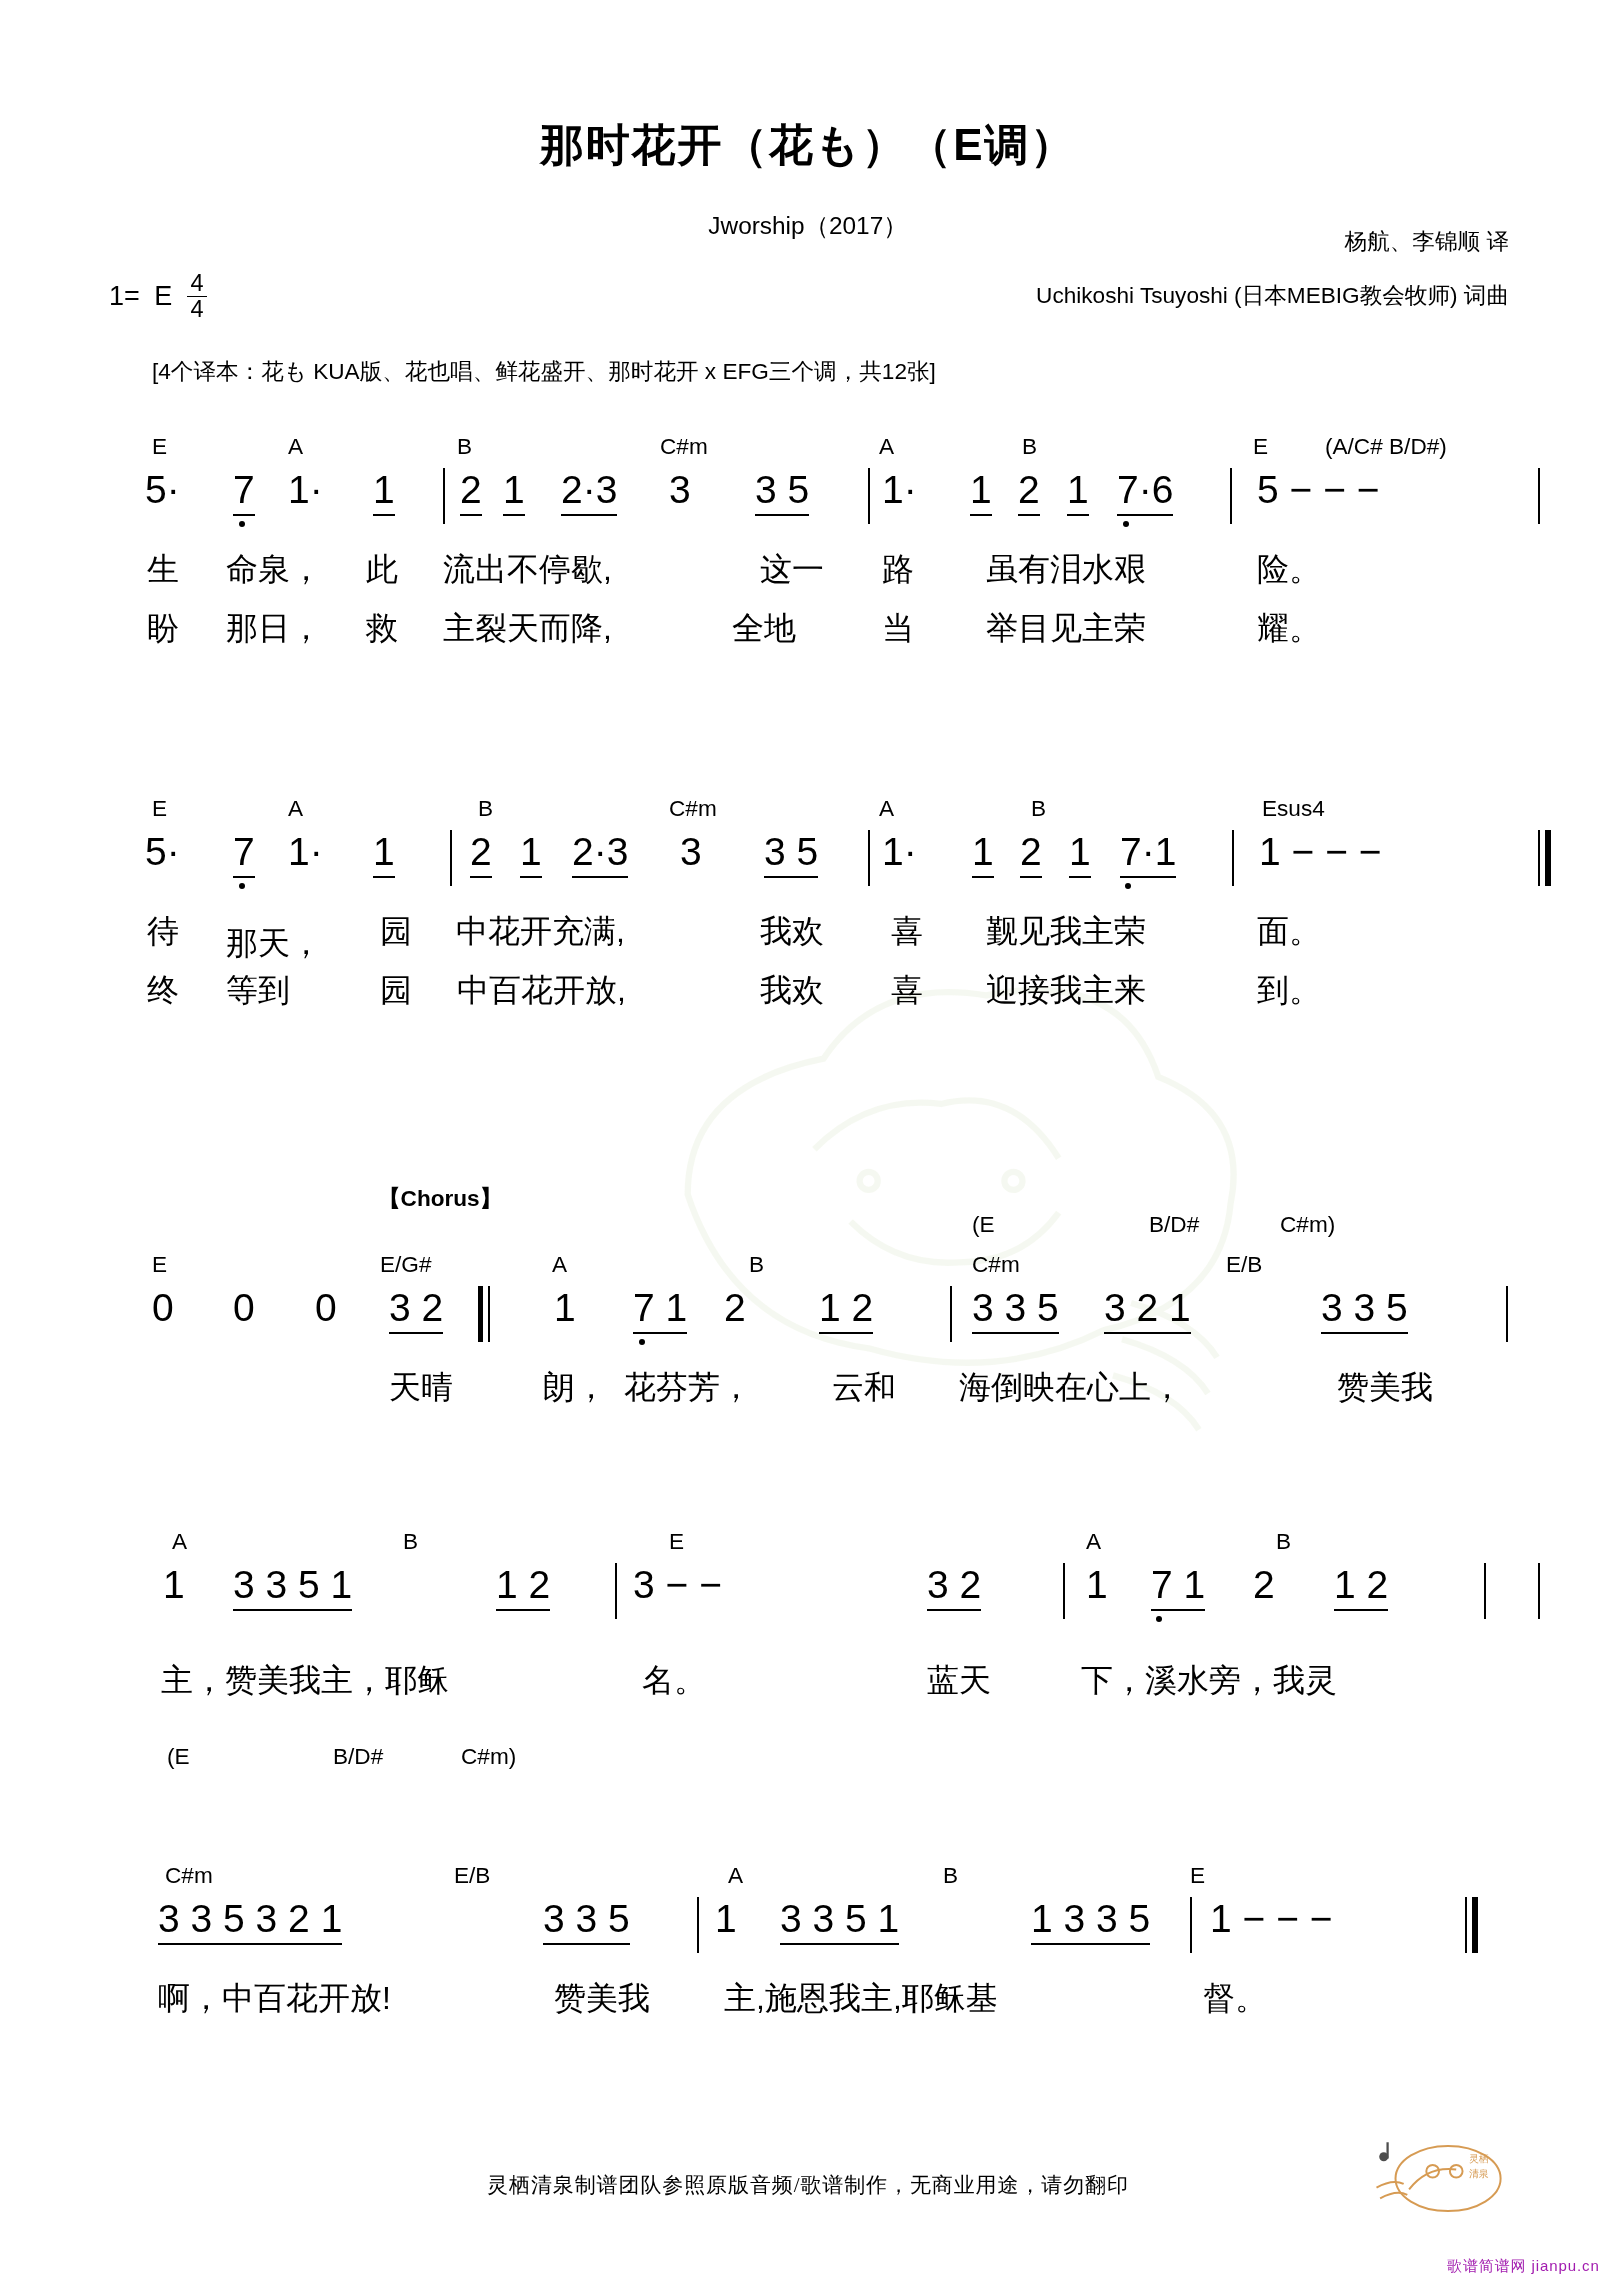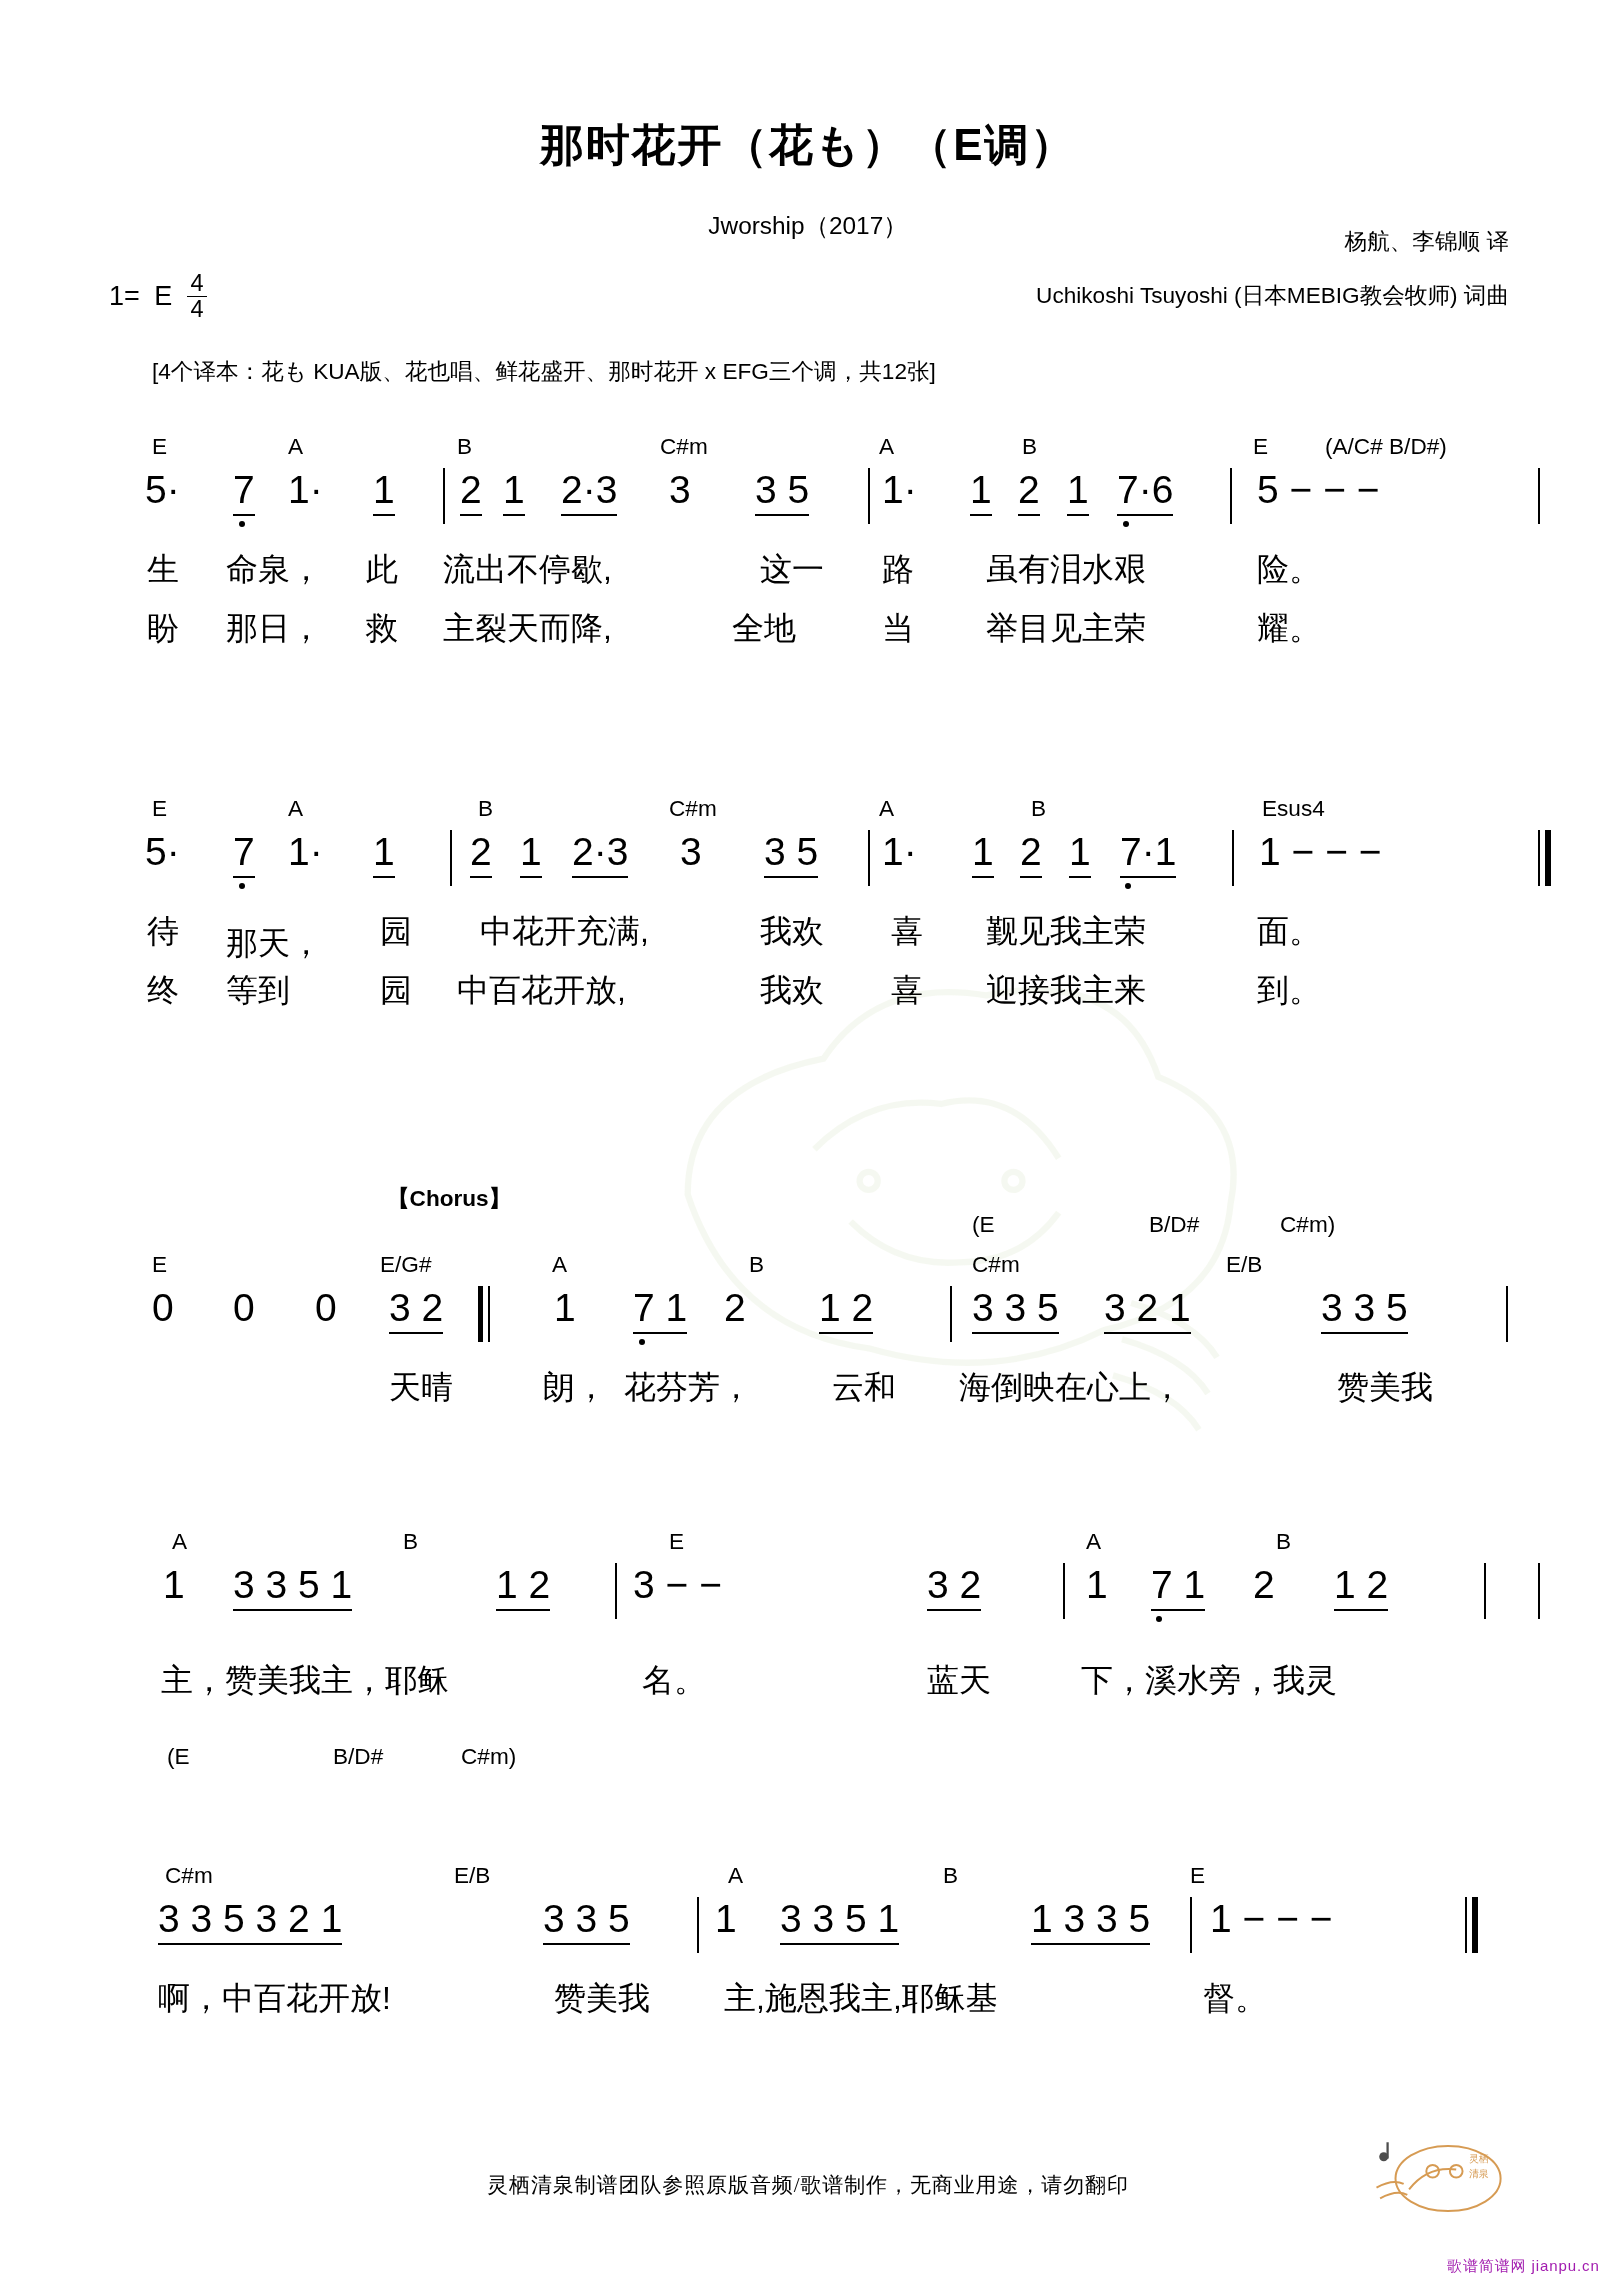--- a/index.html
+++ b/index.html
@@ -191,21 +191,21 @@
           <div class="bar" style="left: 1232px;"></div>
           <div class="dbar" style="left: 1538px; width: 14.5px;">
             <i style="left:0;width:2.3px"></i>
             <i style="left:7.2px;width:5.4px"></i>
           </div>
         </div>
         <div class="lyric" style="margin-top: 0px;">
           <span style="left: 147px;">待</span>
           <span style="left: 226px; margin-top: 12px;">那天，</span>
           <span style="left: 380px;">园</span>
-          <span style="left: 480px;">中花开充满,</span>
+          <span style="left: 456px;">中花开充满,</span>
           <span style="left: 760px;">我欢</span>
           <span style="left: 891px;">喜</span>
           <span style="left: 986px; text-align: right;">觐见我主荣</span>
           <span style="left: 1257px;">面。</span>
         </div>
         <div class="lyric" style="margin-top: 5.4px;">
           <span style="left: 147px;">终</span>
           <span style="left: 226px;">等到</span>
           <span style="left: 380px;">园</span>
           <span style="left: 457px;">中百花开放,</span>
@@ -318,21 +318,21 @@
         </div>
         <div class="lyric" style="margin-top: 0px;">
           <span style="left: 158px;">啊，中百花开放!</span>
           <span style="left: 554px;">赞美我</span>
           <span style="left: 724px;">主,施恩我主,耶稣基</span>
           <span style="left: 1203px;">督。</span>
         </div>
       </div>
     </div>
 
-  <div class="marker" id="chorus-marker" style="left:378px;top:1183px;margin-left:9px;">【Chorus】</div>
+  <div class="marker" id="chorus-marker" style="left:378px;top:1183px;">【Chorus】</div>
 
   <div class="footer">灵栖清泉制谱团队参照原版音频/歌谱制作，无商业用途，请勿翻印</div>
 
   <svg class="stamp" viewBox="0 0 170 96">
     <g fill="none" stroke="#d08a36" stroke-width="2.2">
       <ellipse cx="95" cy="48" rx="58" ry="36"></ellipse>
       <path d="M52 60 q20 -26 52 -22"></path>
       <circle cx="78" cy="40" r="7"></circle>
       <circle cx="104" cy="40" r="7"></circle>
       <path d="M20 70 q18 -10 30 -4"></path>

